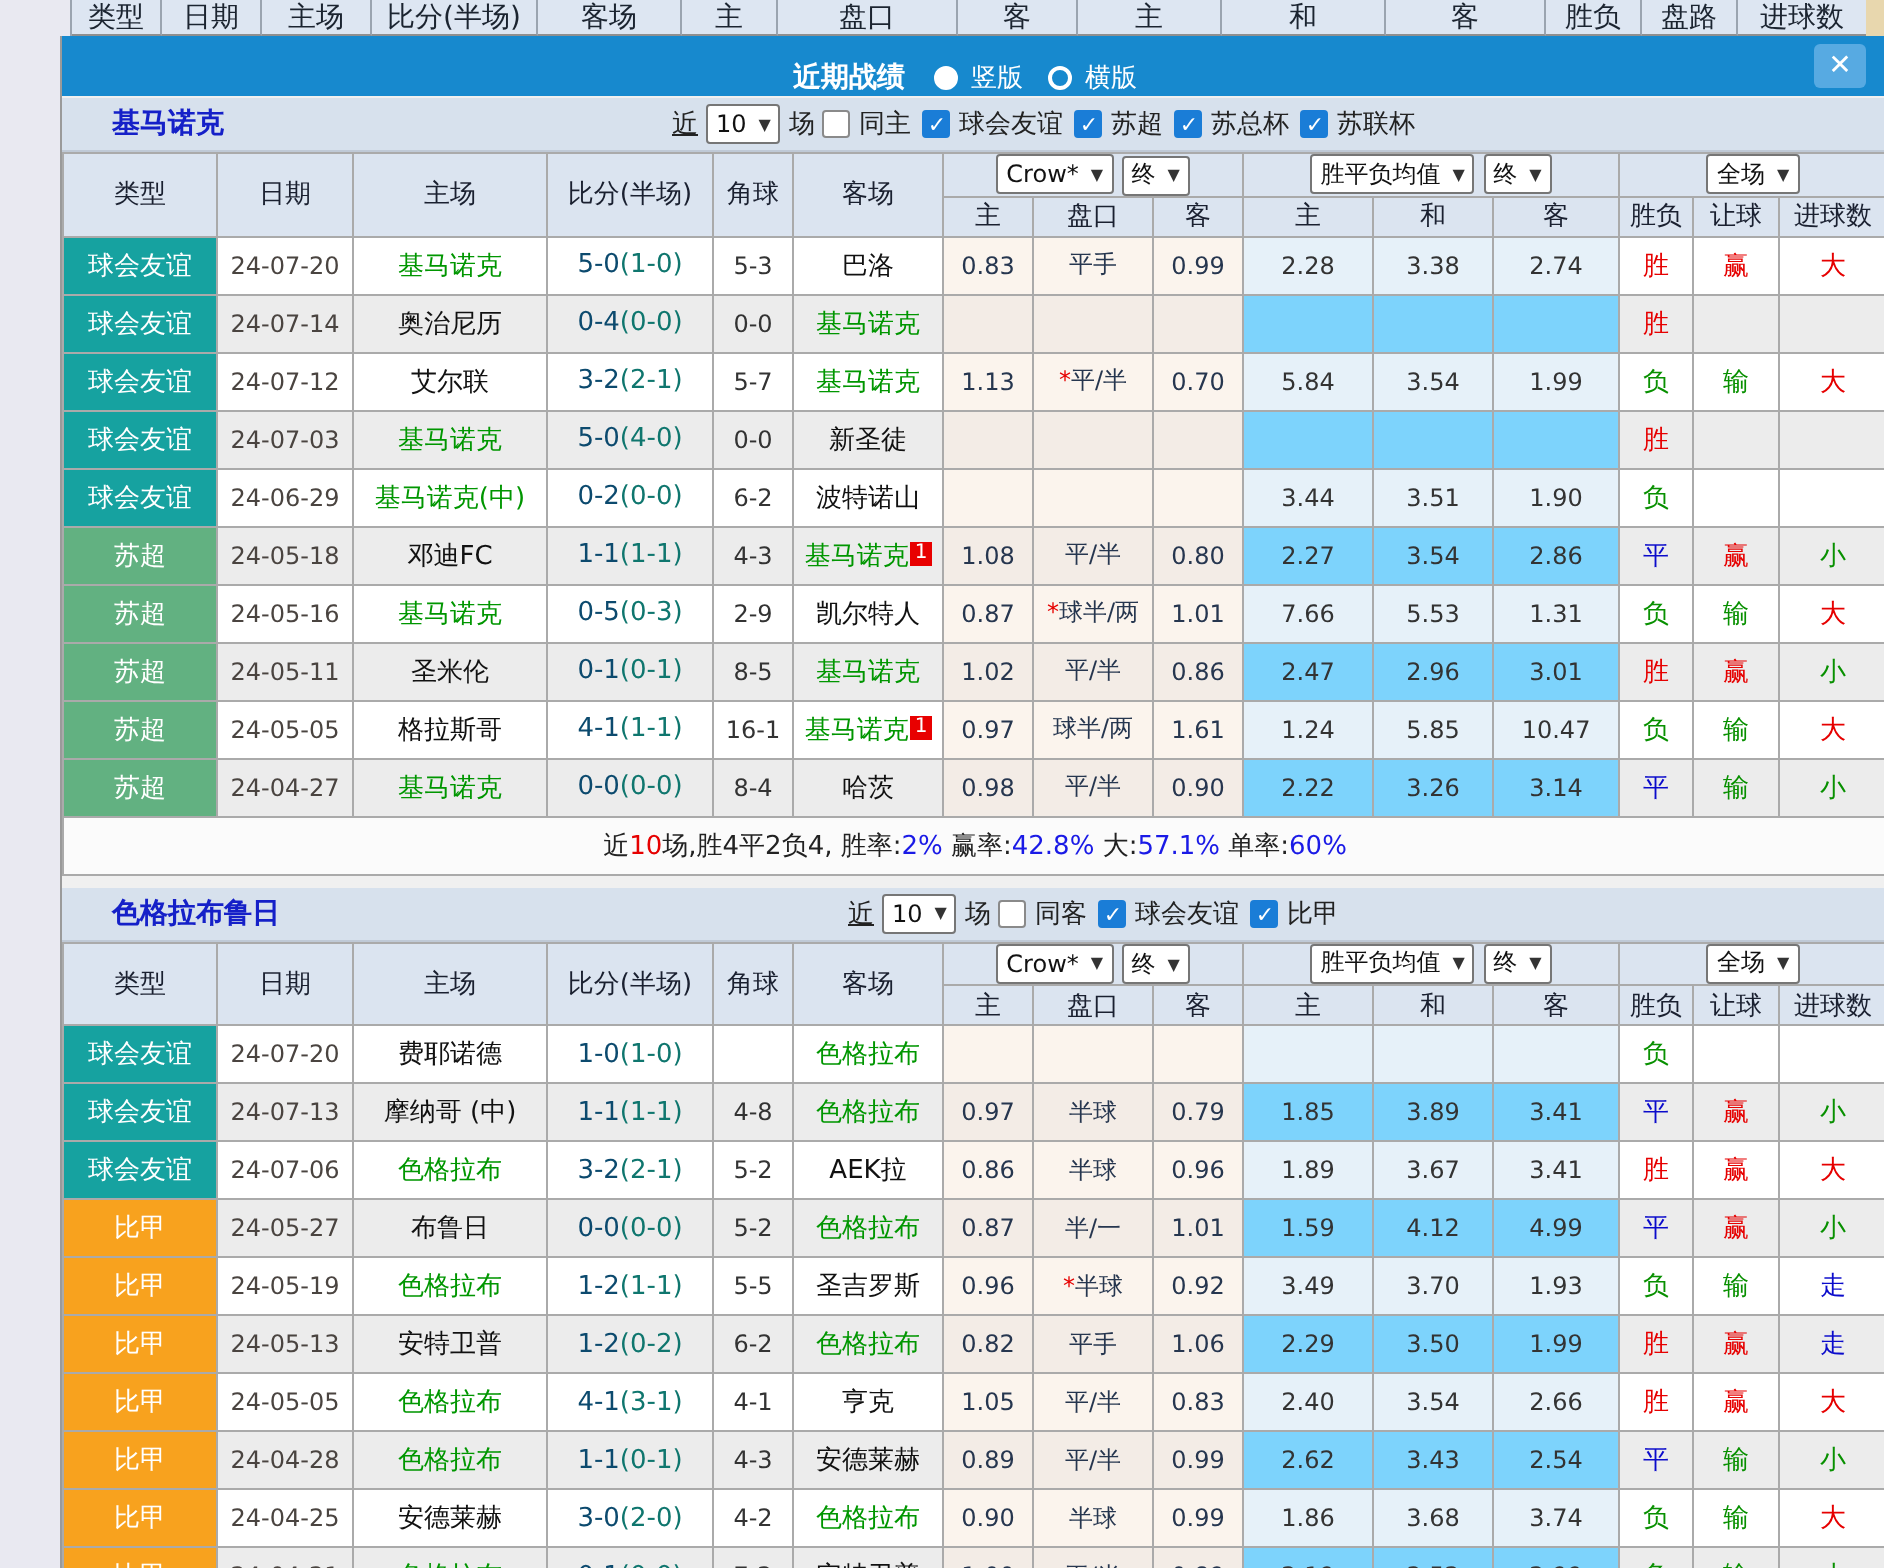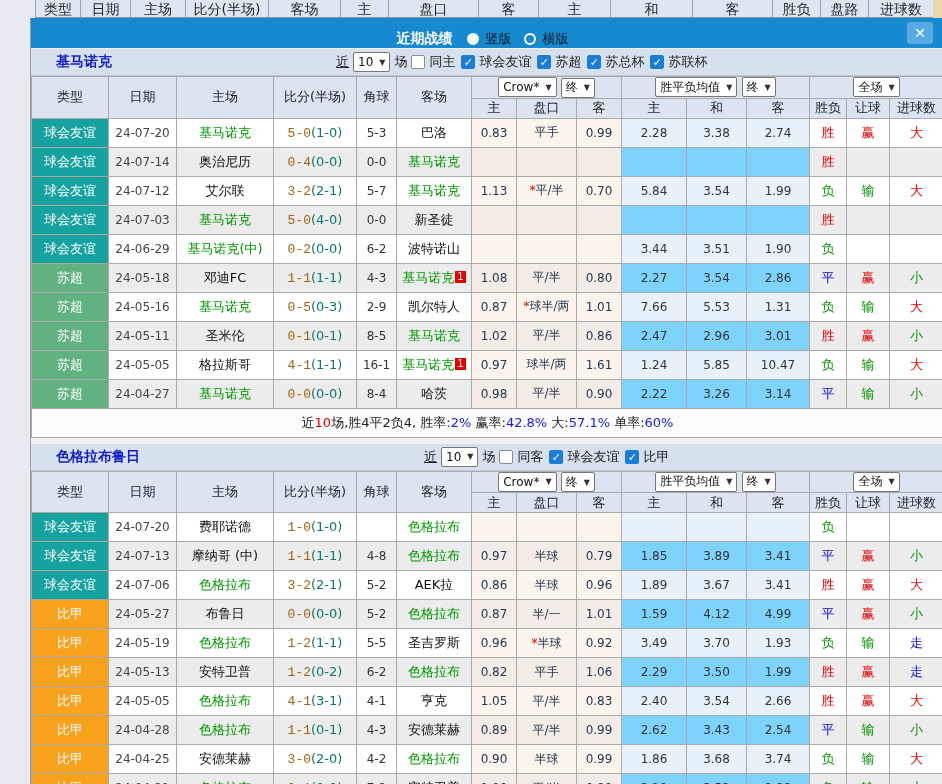--- a/index.html
+++ b/index.html
@@ -9,21 +9,21 @@
   .ts-cell{box-sizing:border-box;height:18px;display:flex;align-items:flex-end;justify-content:center;border-right:1px solid #9AA4B0;border-bottom:1px solid #8F8F8F;overflow:hidden;}
   .ts-cell span{font-size:14px;color:#1b2430;line-height:15px;white-space:nowrap;}
   .corner{position:absolute;top:0;right:0;width:9px;height:18px;background:#E8D7AE;border-bottom:1px solid #8F8F8F;}
   
   .modal{position:absolute;left:30px;top:18px;width:912px;height:766px;background:#F0F0F0;border-left:1px solid #9a9a9a;box-sizing:border-box;overflow:hidden;}
   .titlebar{height:30px;background:#1789CE;display:flex;align-items:flex-end;justify-content:center;position:relative;color:#fff;}
   .titlebar .title{font-weight:bold;font-size:14px;}
   .radio-group{display:inline-flex;align-items:center;margin-left:14px;gap:4px;}
   .radio{width:12px;height:12px;border:2px solid #fff;border-radius:50%;display:inline-block;box-sizing:border-box;margin-right:3px;}
   .radio.on{background:#fff;}
-  .radio-label{font-size:13px;color:#0f172a;margin-right:8px;}
+  .radio-label{font-size:13px;color:#ffffff;margin-right:8px;}
   .closebtn{position:absolute;right:9px;top:4px;width:26px;height:22px;background:#57AAE2;border-radius:3px;color:#fff;display:flex;align-items:center;justify-content:center;font-size:14px;font-weight:bold;cursor:pointer;}
   
   .sec-head{height:26px;background:#D7E1ED;display:flex;align-items:center;position:relative;border-bottom:1px solid #BFC9D6;margin-top:1px;}
   .team-name{color:#1520C8;font-weight:bold;font-size:14px;margin-left:25px;}
   .controls{position:absolute;display:flex;align-items:center;gap:4px;font-size:13px;color:#222;white-space:nowrap;}
   .link-near{text-decoration:underline;cursor:pointer;}
   .sel{display:inline-flex;align-items:center;background:#fff;border:1px solid #767676;border-radius:2px;padding:0 4px;height:18px;font-size:12px;color:#111;cursor:pointer;}
   .sel .chev{font-size:8px;margin-left:6px;color:#333;}
   .cb{width:14px;height:14px;border:1px solid #8A8A8A;background:#fff;border-radius:2px;display:inline-block;box-sizing:border-box;cursor:pointer;}
   .cb.checked{background:#1A7DD7;border-color:#1A7DD7;color:#fff;text-align:center;line-height:13px;font-size:11px;}
@@ -40,21 +40,21 @@
   td.hcap{background:#FBF4ED;font-size:12px;color:#26364f;}
   tr.even td.hcap{background:#F3ECE6;}
   td.euro{background:#E6F1F9;font-size:12px;color:#333;}
   tr.even td.euro{background:#7dd3fc;}
   td.type-cell{color:#fff;font-size:13px;}
   .t-teal{background:#16A2A0;}
   .t-green{background:#62B181;}
   .t-orange{background:#F8A21E;}
   .team-green{color:#009600;}
   .team-dark{color:#111;}
-  .score-main{color:#a16207;font-family:Liberation Mono, monospace;}
+  .score-main{color:#0c4a6e;}
   .score-half{color:#0f766e;}
   .date-txt{color:#4a4440;font-size:12px;}
   .c-red{color:#E60000;}
   .c-green{color:#089000;}
   .c-blue{color:#0B0BCB;}
   .draw-blue{color:#3366CC;}
   .star{color:#E60000;}
   .badge1{display:inline-block;background:#E80000;color:#fff;font-size:10px;line-height:12px;padding:0 2px;margin-left:1px;vertical-align:top;margin-top:2px;}
   tr.summary-row td{background:#FBFBFB;height:28px;font-size:13px;}
   .s-dark{color:#222;}

